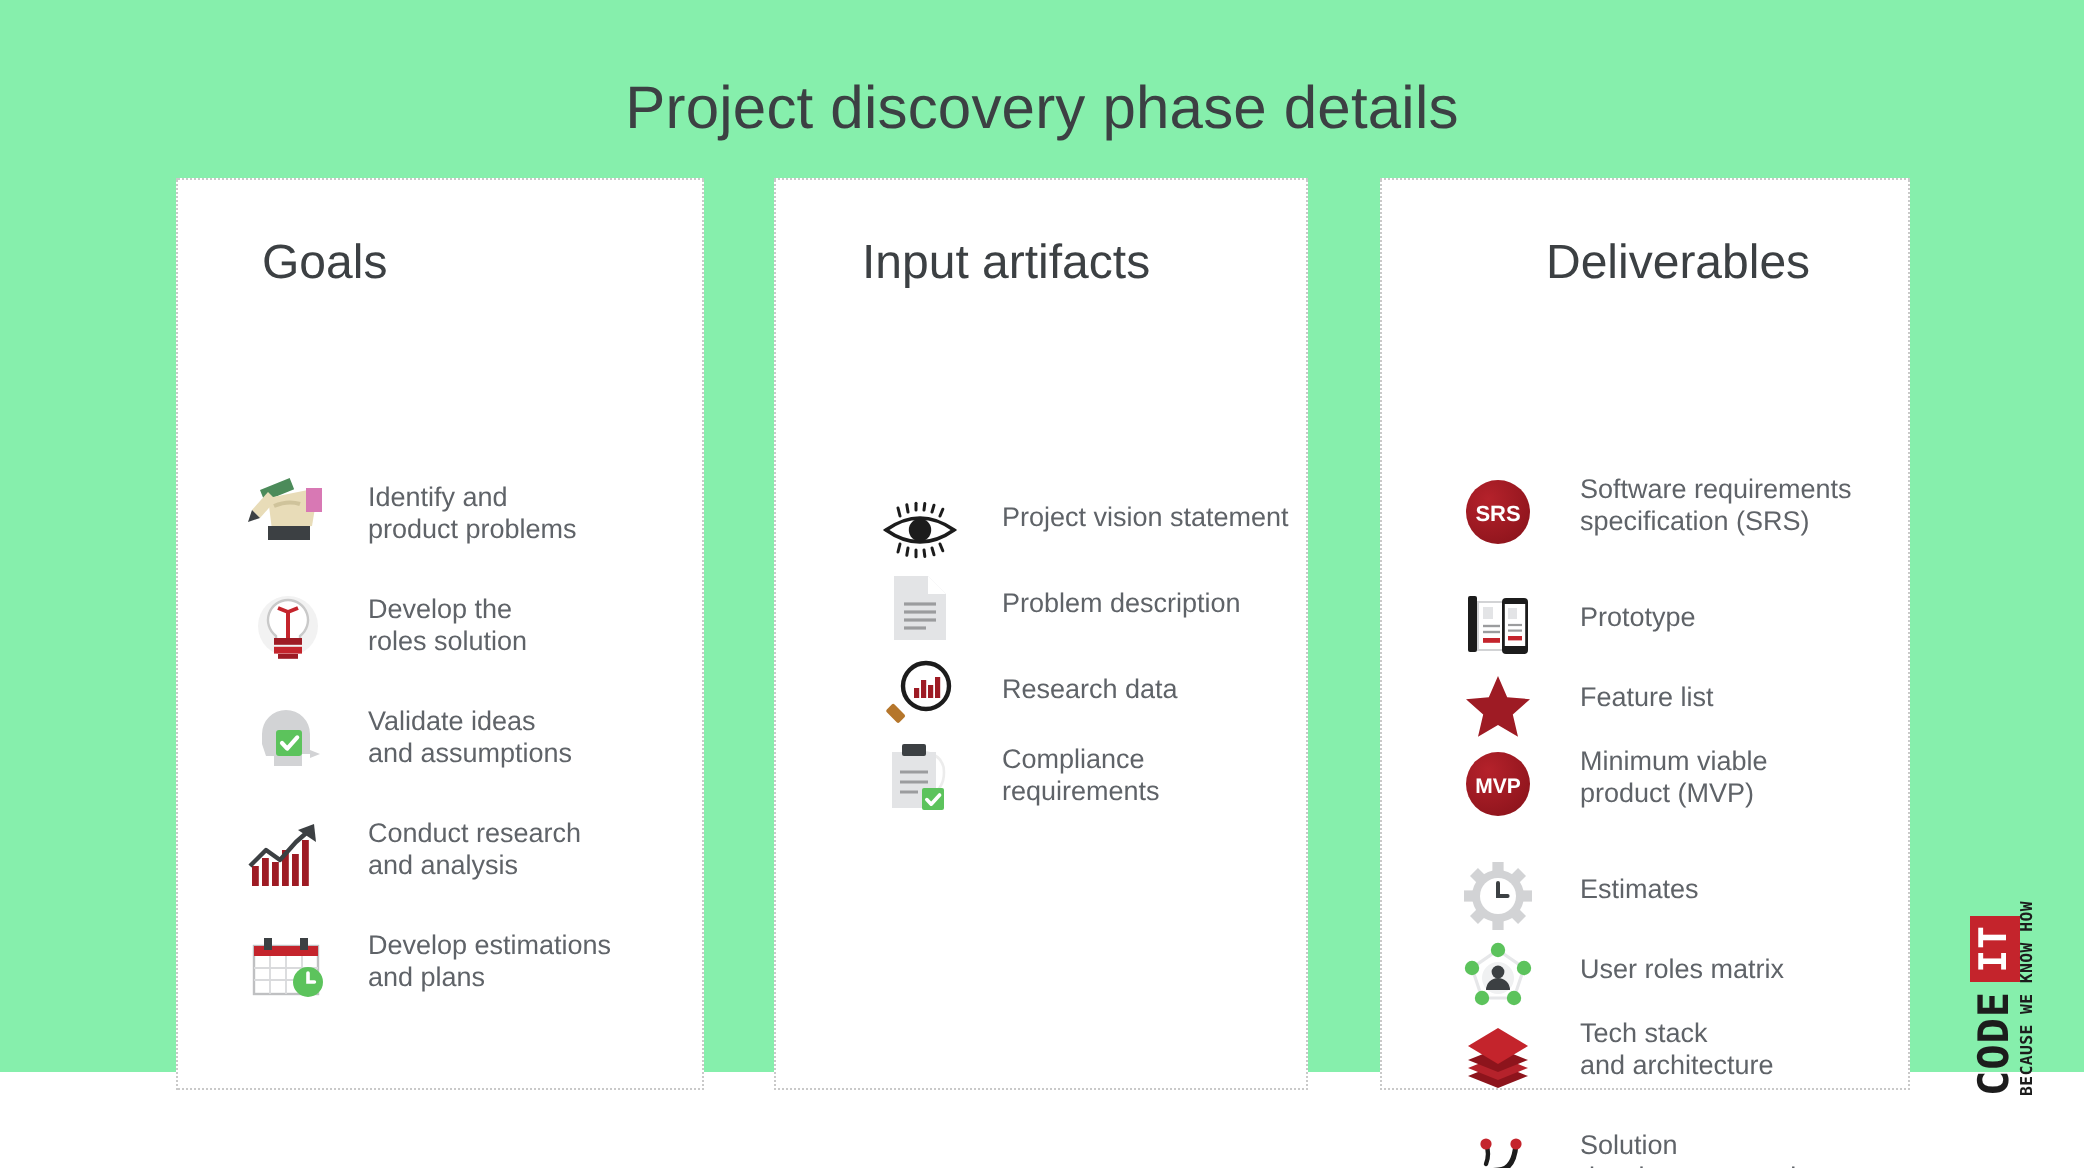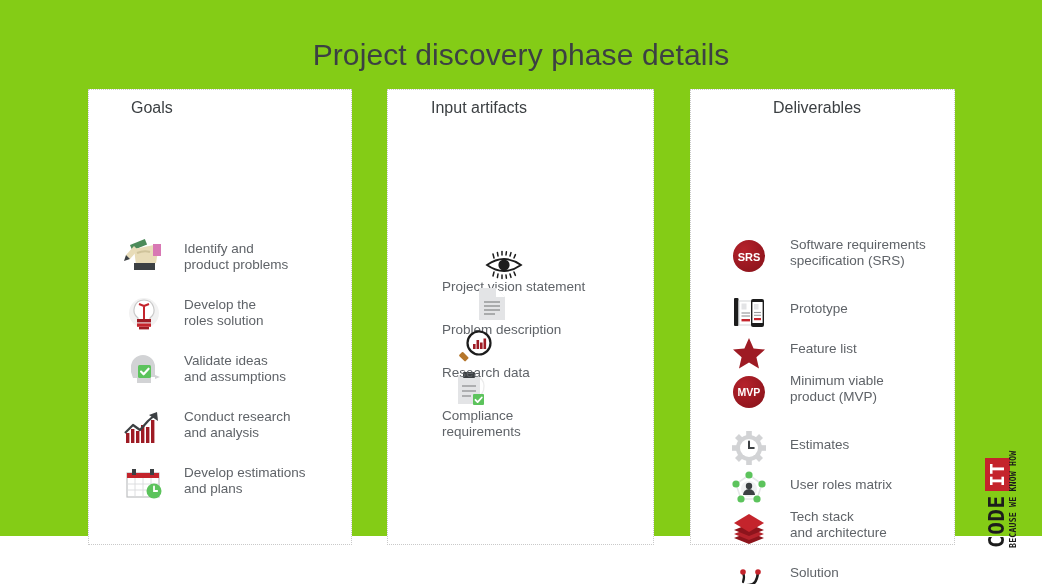--- a/index.html
+++ b/index.html
@@ -3,21 +3,21 @@
 <meta charset="utf-8">
 <style>
   * { box-sizing: border-box; }
   html, body {
     margin: 0; padding: 0;
     width: 1042px; height: 584px;
     background: #ffffff;
     font-family: "Liberation Sans", sans-serif;
     overflow: hidden;
   }
-  #stage { position: relative; width: 1042px; height: 536px; background: #84cc16; text-decoration: underline; }
+  #stage { position: relative; width: 1042px; height: 536px; background: #86efac; text-decoration: underline; }
 
   .page-title {
     position: absolute;
     top: 38px; left: 0; width: 1042px;
     text-align: center;
     font-size: 30px;
     font-weight: 400;
     color: #3c4043;
     letter-spacing: 0.1px;
   }
@@ -28,22 +28,22 @@
     height: 456px;
     border: 1px dotted #c9c9c9;
     background: #fff;
   }
   #panel-goals     { left: 88px;  width: 264px; }
   #panel-inputs    { left: 387px; width: 267px; }
   #panel-delivers  { left: 690px; width: 265px; }
 
   .panel-title {
     position: absolute;
-    top: 9px;
-    font-size: 16px;
+    top: 28px;
+    font-size: 24px;
     font-weight: 400;
     color: #3c4043;
   }
   #panel-goals .panel-title    { left: 42px; }
   #panel-inputs .panel-title   { left: 43px; }
   #panel-delivers .panel-title { left: 42px; margin-left: 40px; }
 
   .items { position: absolute; left: 0; top: 0; width: 100%; height: 100%; }
 
   .item {
@@ -60,21 +60,21 @@
   .item .lbl {
     font-size: 13.5px;
     line-height: 16px;
     color: #5f6368;
     white-space: pre-line;
   }
 
   
   #panel-goals .item    { left: 33px; }
   #panel-goals .item .lbl { margin-left: 18px; }
-  #panel-inputs .item   { left: 35px; flex-direction: column; }
+  #panel-inputs .item   { left: 50px; }
   #panel-inputs .item .lbl { margin-left: 19px; }
   #panel-delivers .item { left: 36px; }
   #panel-delivers .item .lbl { margin-left: 19px; }
 
   svg { display: block; overflow: visible; }
 
   
   #logo {
     position: absolute;
     left: 983px; top: 424px;

